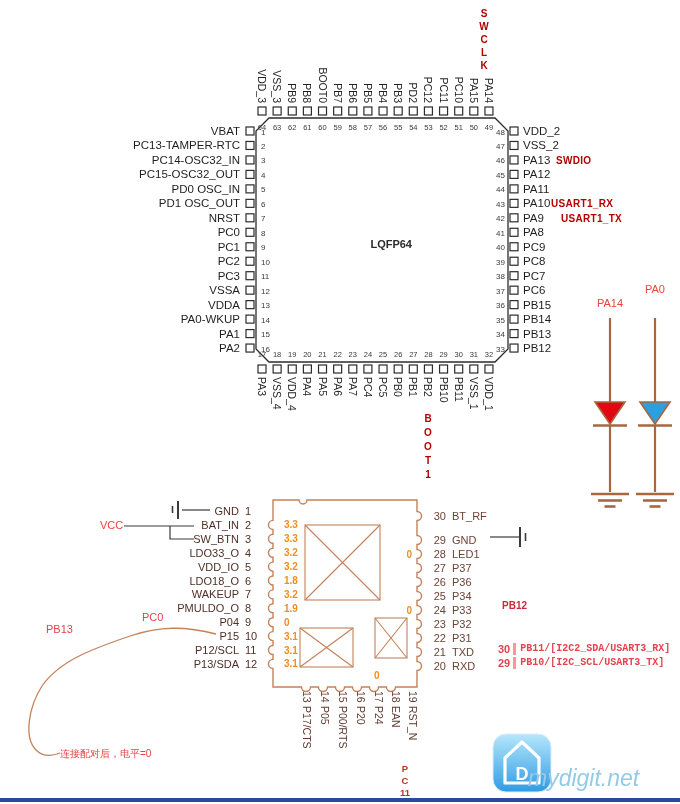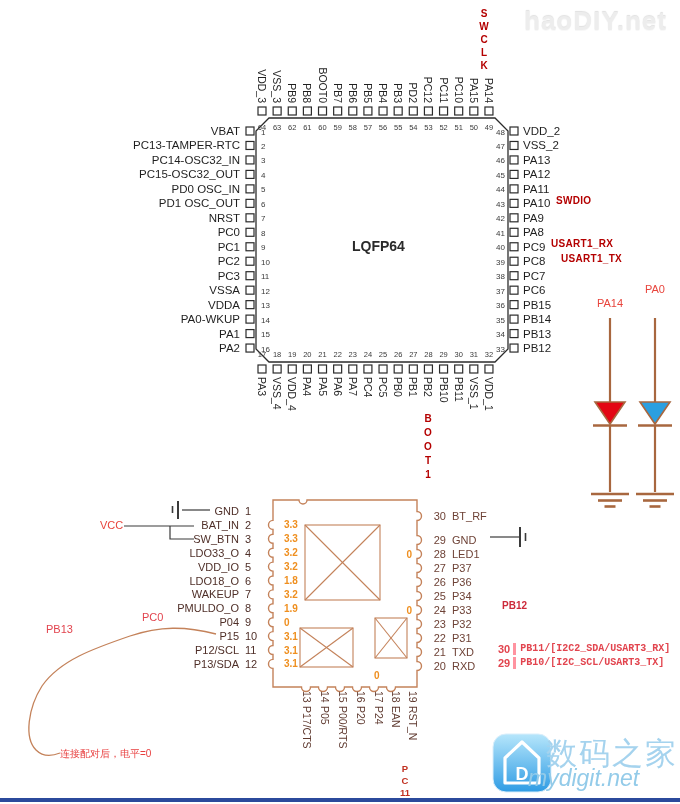--- a/index.html
+++ b/index.html
@@ -17,34 +17,34 @@
   .mnum  {font-size:11px;fill:#4f2f28;}
   .mnum2 {font-size:11px;fill:#6e4236;}
   .mvert {font-size:10.5px;fill:#5f3a30;}
   .mval {font-size:10px;font-weight:bold;fill:#ef8f1f;}
   .anc-e{text-anchor:end;} .anc-m{text-anchor:middle;}
   .pinbox{fill:#fff;stroke:#2b2b2b;stroke-width:1.2;}
   
   .ann{position:absolute;white-space:nowrap;}
   .redv{white-space:pre-line;text-align:center;font-weight:bold;font-size:10px;
         line-height:13px;color:#b40000;letter-spacing:0;}
-  .redb{font-weight:bold;font-size:10px;color:#b40000;letter-spacing:0.3px;margin-top:40px;}
+  .redb{font-weight:bold;font-size:10px;color:#b40000;letter-spacing:0.3px;}
   .crim{font-size:11px;color:#e2444e;}
   .netlbl{font-size:11px;color:#e8443c;text-align:center;}
   .maprow{display:flex;align-items:center;height:13px;}
   .mapnum{font-size:11px;font-weight:bold;color:#e2444e;}
   .mapbar{display:inline-block;width:3px;height:12px;background:#ff93a0;margin:0 4px 0 3px;}
   .maptxt{font-size:10px;font-weight:bold;color:#e2444e;letter-spacing:0;font-family:Liberation Mono, monospace;}
   #watermark{font-size:26px;font-weight:bold;color:#ededed;letter-spacing:1px;
              text-shadow:0 1px 1px #f7f7f7, 0 -1px 1px #e0e0e0;}
   #logo-name{font-size:31px;color:#a5d3ee;letter-spacing:2px;}
   #logo-url{font-size:23px;font-style:italic;color:#93cbe9;}
   #footer-bar{position:absolute;left:0;top:798px;width:680px;height:4px;background:#2b4a9c;}
   #note{font-size:10px;color:#e84040;}
-  #pkg{font-size:14px;font-weight:600;color:#2a2a2a;text-align:left;}
+  #pkg{font-size:11px;font-weight:600;color:#2a2a2a;text-align:right;}
 </style>
 </head>
 <body>
 
 <div id="stage">
 
   <svg id="gfx" width="680" height="804" viewBox="0 0 680 804">
     <defs>
       <linearGradient id="lg-logo" x1="0" y1="0" x2="0" y2="1">
         <stop offset="0" stop-color="#b6e6fb"></stop>
@@ -376,21 +376,20 @@
           <polygon points="640,402 670,402 655,424" fill="#2b9fe0" stroke="#a8673f" stroke-width="1.6"></polygon>
           <line x1="638" y1="425.5" x2="672" y2="425.5" stroke="#a8673f" stroke-width="2.4"></line>
           <line x1="655" y1="426" x2="655" y2="492" stroke="#a8673f" stroke-width="2.2"></line>
           <line x1="636" y1="494" x2="674" y2="494" stroke="#a8673f" stroke-width="2.6"></line>
           <line x1="643" y1="500.5" x2="667" y2="500.5" stroke="#a8673f" stroke-width="2.6"></line>
           <line x1="649.5" y1="506.5" x2="660.5" y2="506.5" stroke="#a8673f" stroke-width="2.6"></line>
         </g>
       </g>
   </svg>
 
-  <div class="ann" id="watermark" style="left:524px;top:6px;">haoDIY.net</div>
 
   <div class="ann redv" style="left:477px;top:7px;width:14px;">S
 W
 C
 L
 K</div>
   <div class="ann redb" style="left:556px;top:155px;">SWDIO</div>
   <div class="ann redb" style="left:551px;top:198px;">USART1_RX</div>
   <div class="ann redb" style="left:561px;top:213px;">USART1_TX</div>
   <div class="ann redv" style="left:421px;top:412px;width:14px;line-height:14px;">B
@@ -415,18 +414,17 @@
   <div class="ann maprow" style="left:498px;top:656px;">
     <span class="mapnum">29</span>
       <span class="mapbar"></span>
       <span class="maptxt">PB10/[I2C_SCL/USART3_TX]</span>
   </div>
 
   <div class="ann" id="note" style="left:60px;top:747px;">连接配对后，电平=0</div>
 
   <div class="ann" id="pkg" style="left:352px;top:238px;width:60px;">LQFP64</div>
 
-  <div class="ann" id="logo-name" style="left:546px;top:733px;">数码之家</div>
   <div class="ann" id="logo-url" style="left:528px;top:765px;">mydigit.net</div>
   <div id="footer-bar"></div>
 <div class="ann netlbl" style="left: 592px; top: 297px; width: 36px;">PA14</div>
     <div class="ann netlbl" style="left: 637px; top: 283px; width: 36px;">PA0</div>
   </div>
 
 </body></html>

